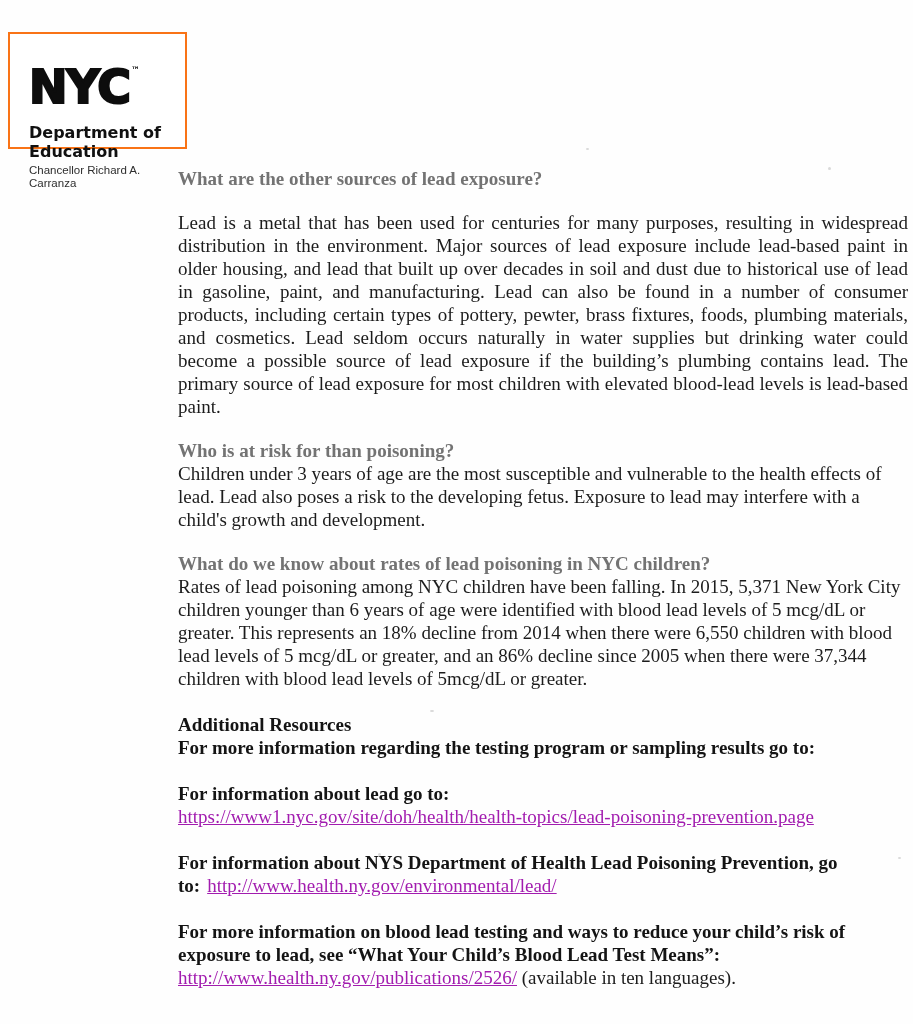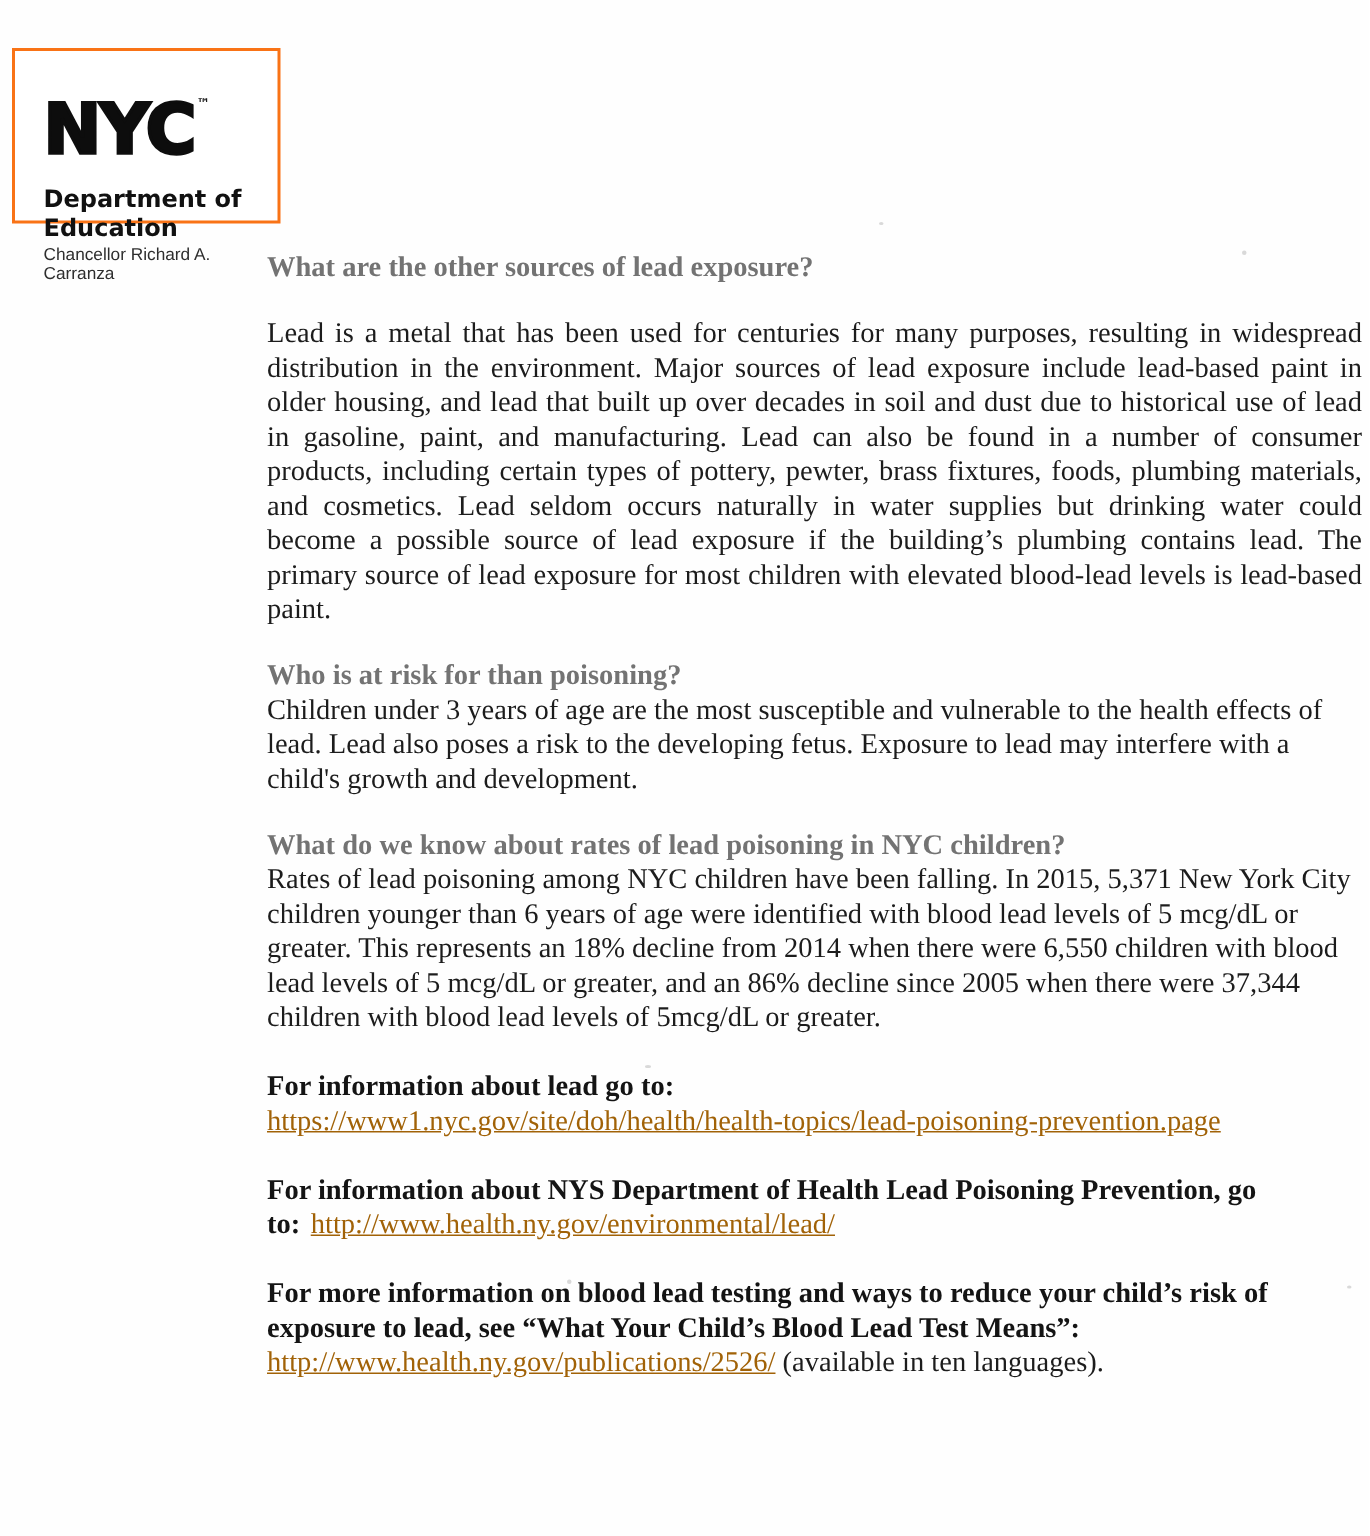--- a/index.html
+++ b/index.html
@@ -74,21 +74,21 @@
     font-weight: 700;
     margin: 0;
     color: #737373;
   }
   .content p { margin: 0; }
   .gap-after { margin: 0 0 21px 0 !important; }
   .gap-after-lg { margin: 0 0 23px 0 !important; }
   .justify { text-align: justify; text-justify: inter-word; }
   .b { font-weight: 700; color: #141414; }
   .link {
-    color: #a16207;
+    color: #a21caf;
     text-decoration: underline;
     cursor: pointer;
   }
   .link.sp { margin-left: 7px; }
 
   
   .speck {
     position: absolute;
     background: #c9c9c9;
     border-radius: 50%;
@@ -122,20 +122,24 @@
       <h2>Who is at risk for than poisoning?</h2>
       <p class="gap-after">Children under 3 years of age are the most susceptible and vulnerable to the health effects of lead. Lead also poses a risk to the developing fetus. Exposure to lead may interfere with a child's growth and development.</p>
     </section>
 
     <section>
       <h2>What do we know about rates of lead poisoning in NYC children?</h2>
       <p class="gap-after-lg">Rates of lead poisoning among NYC children have been falling. In 2015, 5,371 New York City children younger than 6 years of age were identified with blood lead levels of 5 mcg/dL or greater. This represents an 18% decline from 2014 when there were 6,550 children with blood lead levels of 5 mcg/dL or greater, and an 86% decline since 2005 when there were 37,344 children with blood lead levels of 5mcg/dL or greater.</p>
     </section>
 
     <div>
+      <p class="gap-after-lg">
+        <span class="b">Additional Resources</span><br>
+        <span class="b">For more information regarding the testing program or sampling results go to:</span>
+      </p>
 
       <p class="gap-after-lg">
         <span class="b">For information about lead go to:</span><br>
         <a class="link">https://www1.nyc.gov/site/doh/health/health-topics/lead-poisoning-prevention.page</a>
       </p>
 
       <p class="gap-after-lg">
         <span class="b">For information about NYS Department of Health Lead Poisoning Prevention, go</span><br>
         <span class="b">to:</span><a class="link sp">http://www.health.ny.gov/environmental/lead/</a>
       </p>

